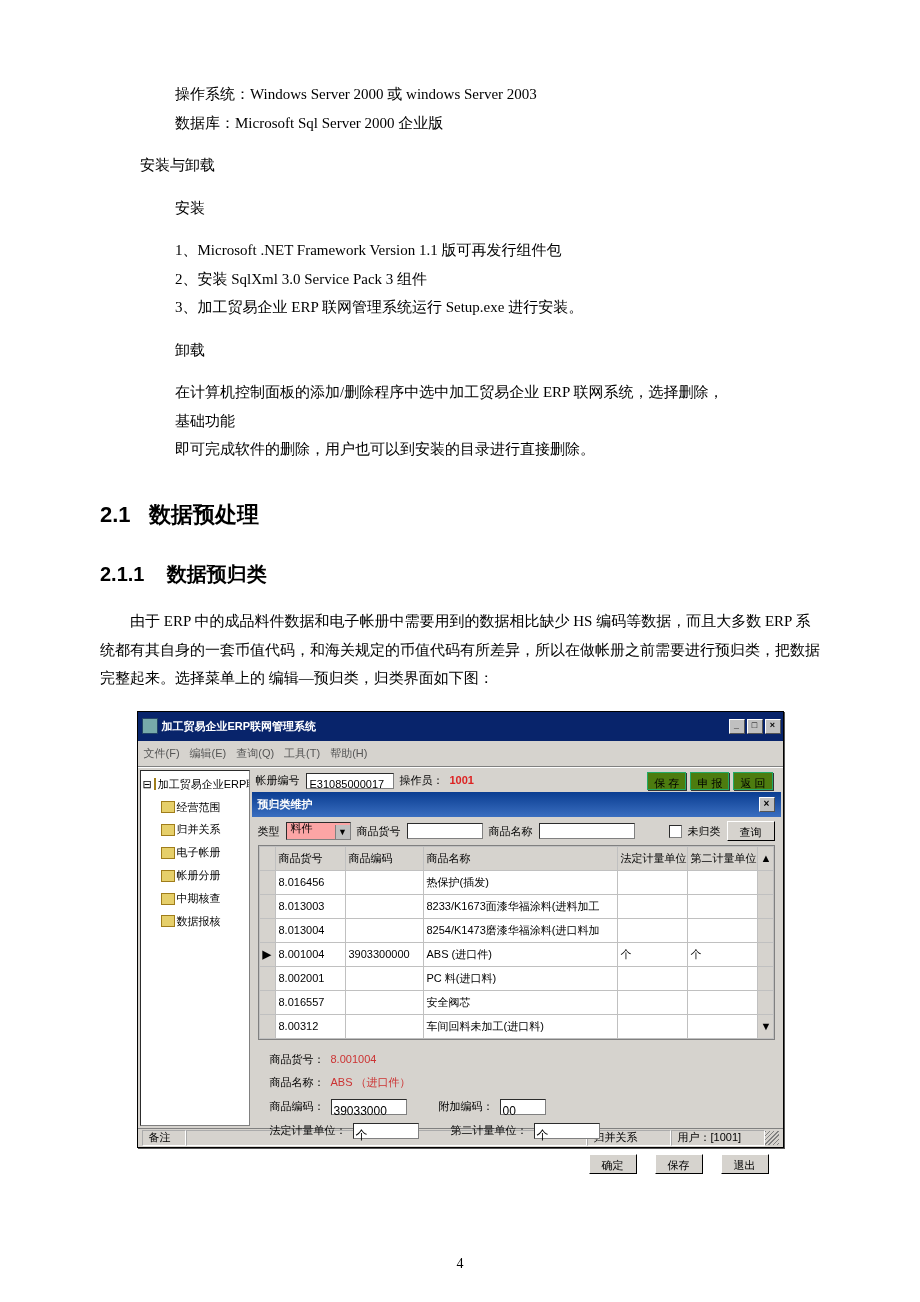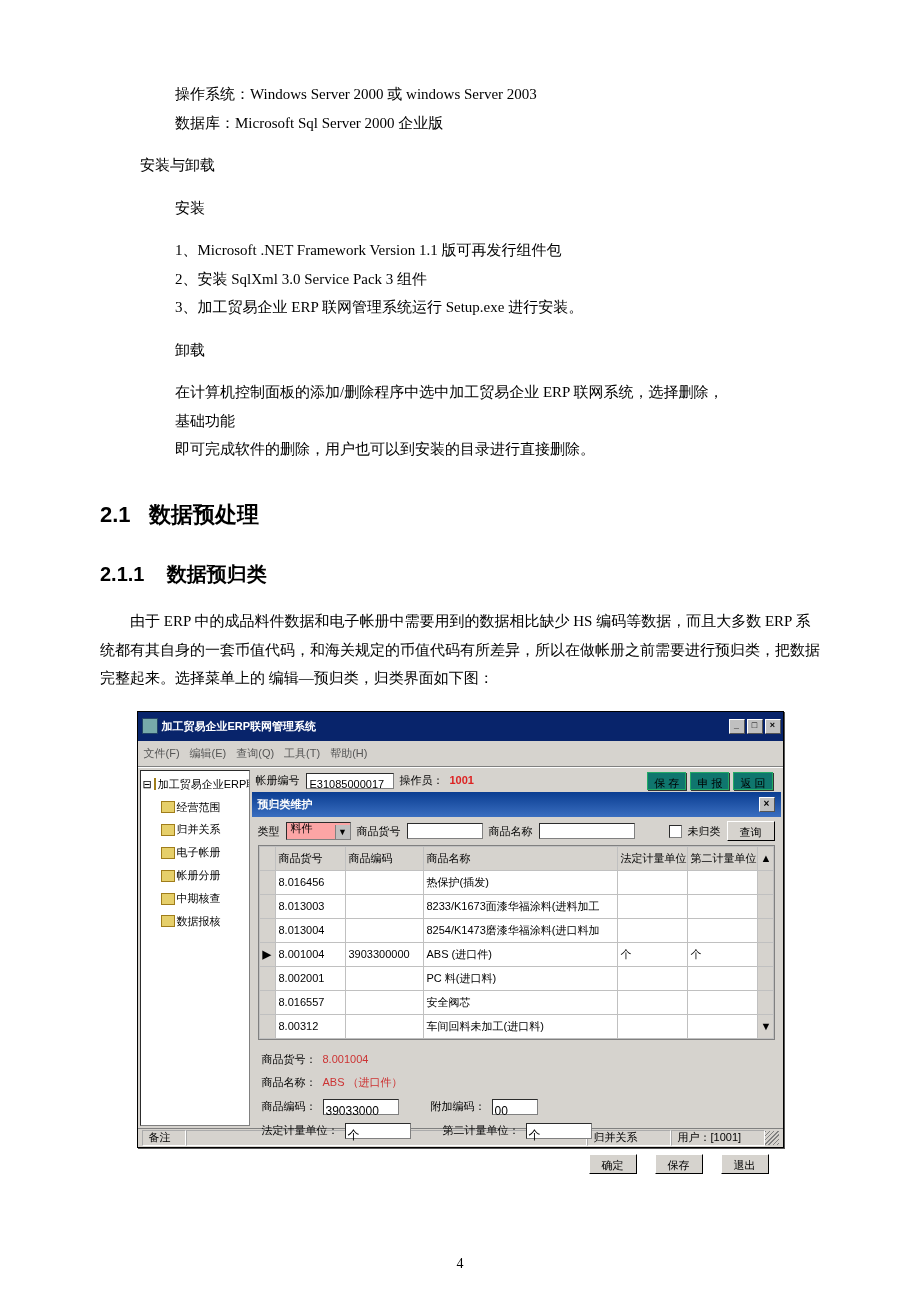--- a/index.html
+++ b/index.html
@@ -109,21 +109,21 @@
   }
   .lbl { color:#000; }
   .val-field {
     display:inline-block; background:#fff; border:1px inset #808080;
     height:14px; padding:0 3px; font-size:11px;
     min-width:80px;
   }
   .operator-val { color:#d22; font-weight:bold; }
   .action-row { display:flex; gap:4px; margin-left:auto; margin-right:4px; }
   .btn-green {
-    background:#0f766e; border:1px solid #2a6; color:#000;
+    background:#4d7c0f; border:1px solid #2a6; color:#000;
     padding:0 6px; height:16px; font-size:11px;
     box-shadow:1px 1px 0 #333;
   }
   .panel-header {
     background: linear-gradient(#0a3d91, #3a6ec0);
     color:#fff; font-weight:bold; font-size:11px;
     padding:2px 6px;
     display:flex; justify-content:space-between; align-items:center;
   }
   .panel-close {
@@ -162,21 +162,21 @@
   .grid table { border-collapse:collapse; width:100%; table-layout:fixed; }
   .grid th, .grid td {
     border:1px solid #c0c0c0; padding:1px 3px; height:14px;
     text-align:left; white-space:nowrap; overflow:hidden;
   }
   .grid th { background:#d6d3ce; font-weight:normal; }
   .rowsel { width:14px; background:#d6d3ce; text-align:center; }
   .grid .arrow { font-weight:bold; }
   .grid-wrap { position:relative; }
   .detail-area { padding:6px 10px; font-size:11px; }
-  .detail-row { display:flex; align-items:center; gap:6px; margin:3px 0; }
+  .detail-row { display:flex; align-items:center; gap:6px; margin:3px 8px; }
   .red { color:#c33; }
   .bottom-btns {
     display:flex; justify-content:flex-end; gap:18px;
     padding:4px 12px 4px 4px;
   }
   .tab-btn {
     display:inline-block; background:#d6d3ce;
     border:1px outset #fff; border-bottom:none;
     padding:2px 8px; font-size:11px;
     margin:0 0 -1px 2px;

